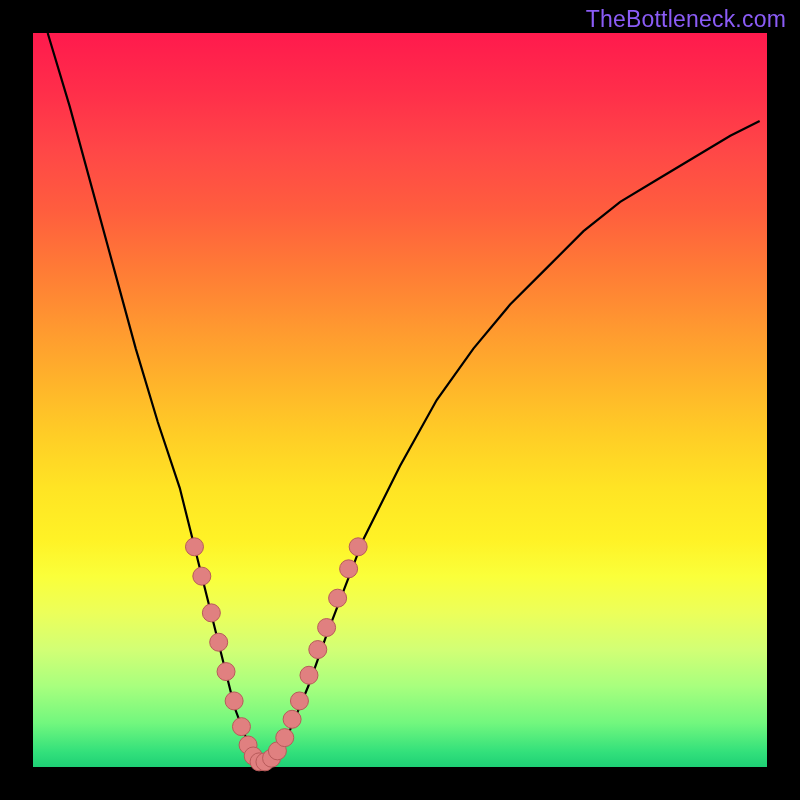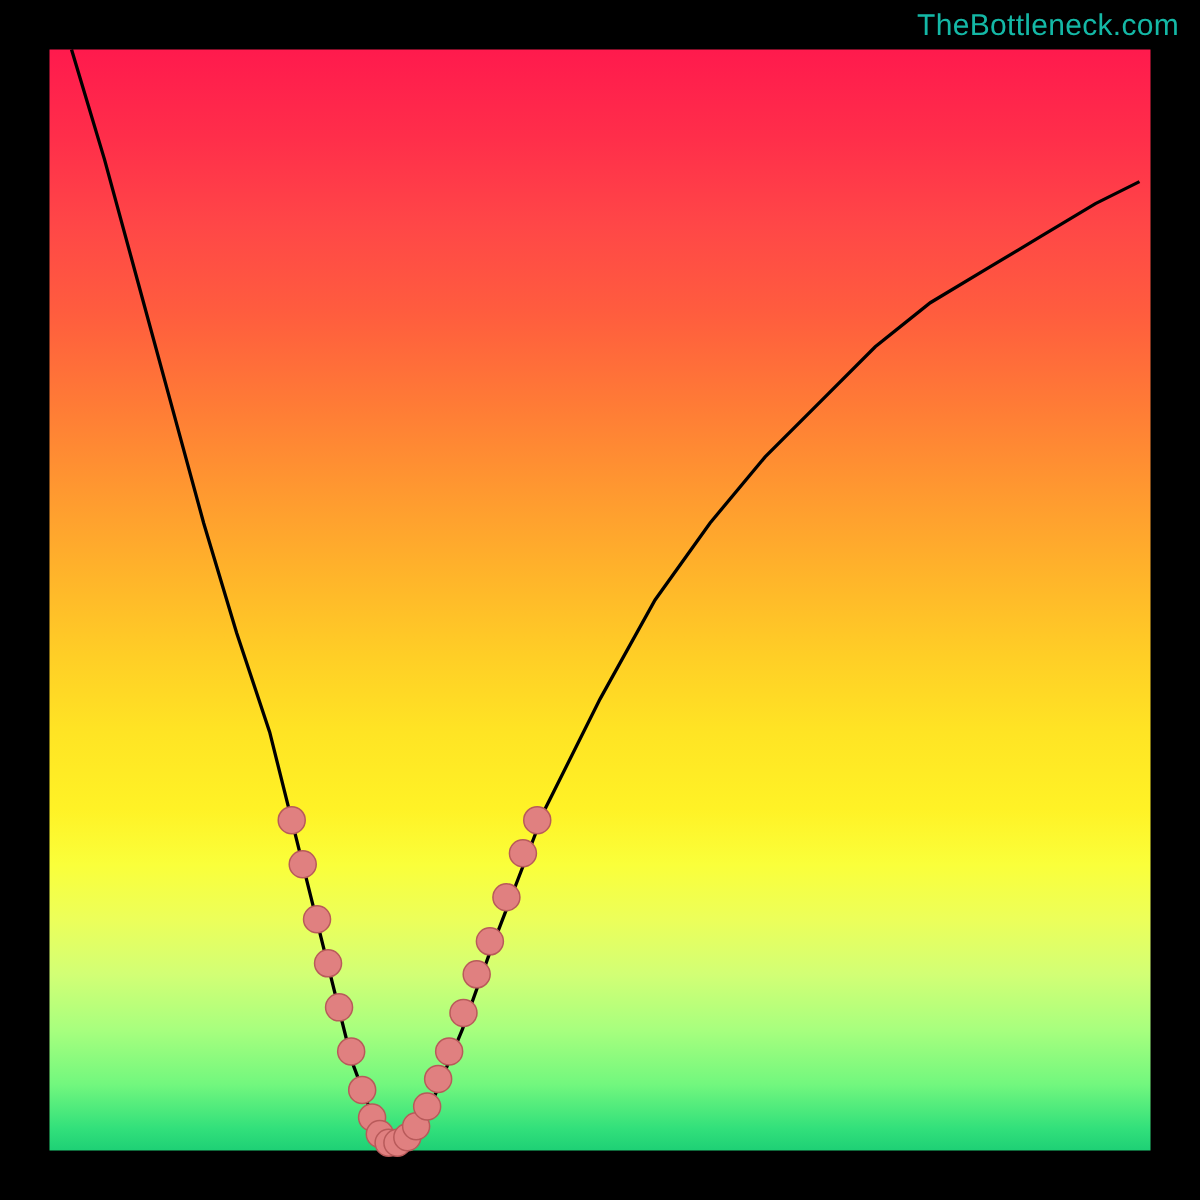--- a/index.html
+++ b/index.html
@@ -14,22 +14,22 @@
   .stage {
     position: relative;
     width: 800px;
     height: 800px;
     background: #000;
   }
   .watermark {
     position: absolute;
     top: 6px;
     right: 14px;
-    color: #14b8a6;
-    font-size: 20px;
+    color: #8b5cf6;
+    font-size: 23px;
     font-weight: 500;
     letter-spacing: 0.2px;
     z-index: 10;
   }
   .plot-area {
     position: absolute;
     left: 33px;
     top: 33px;
     width: 734px;
     height: 734px;

